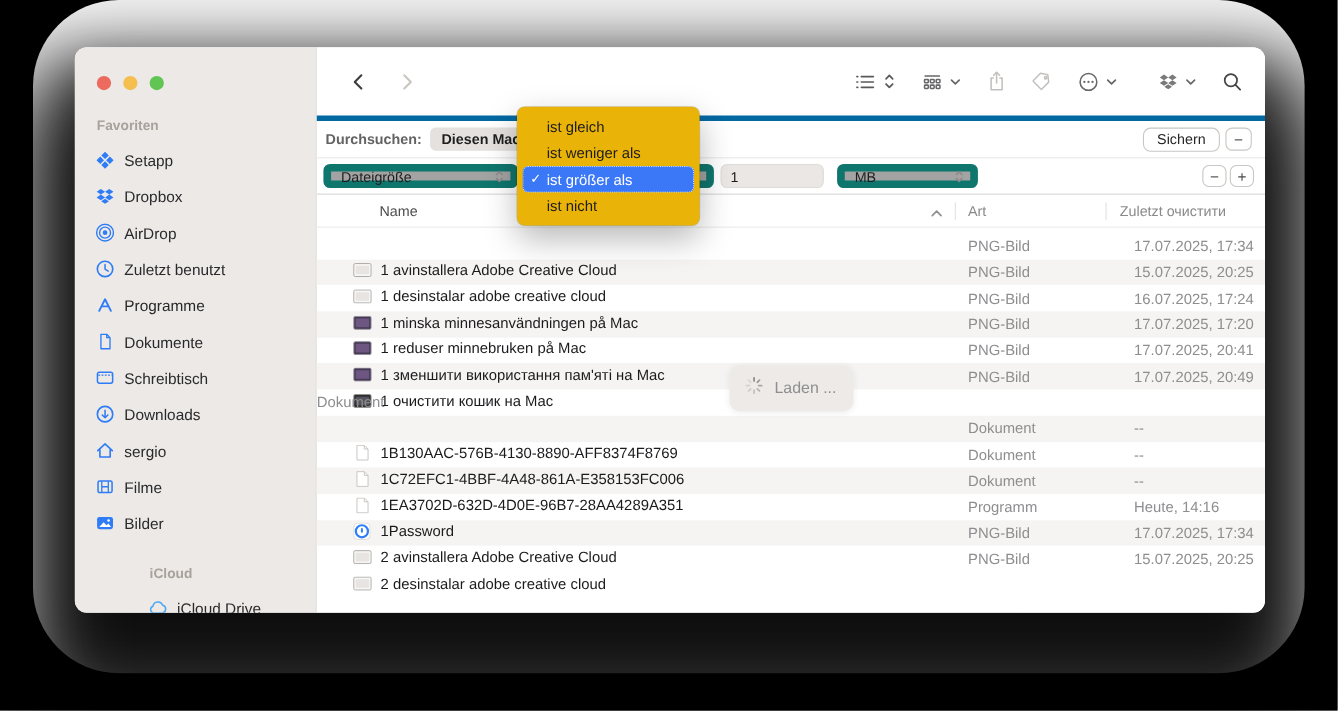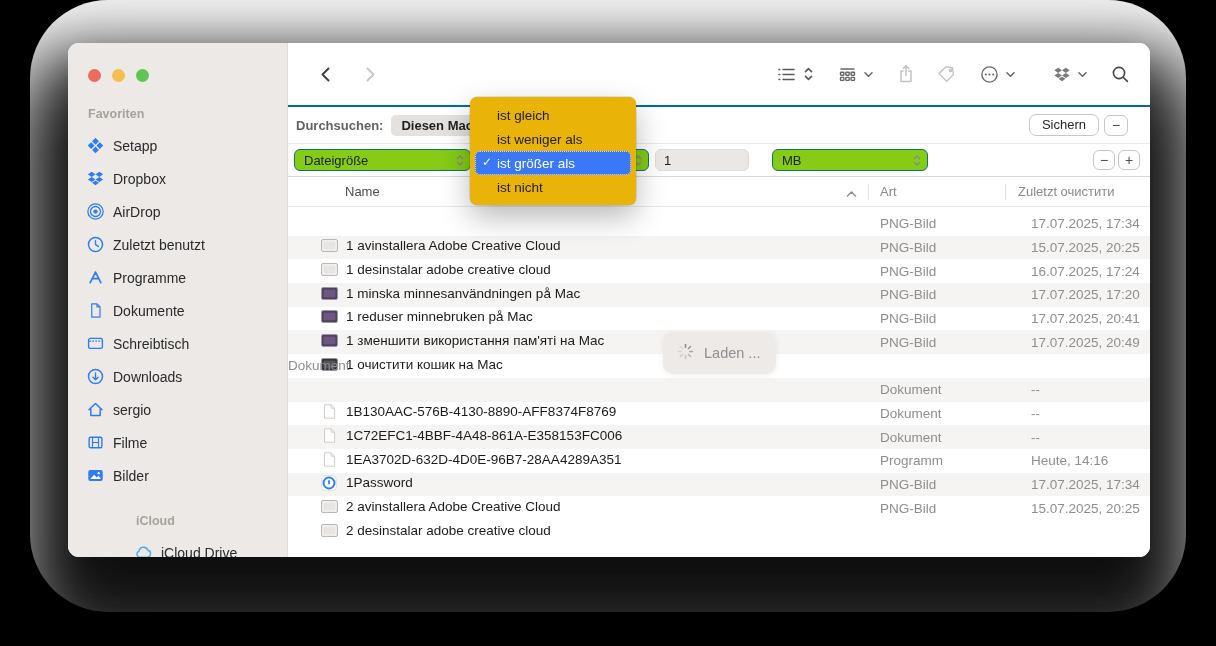--- a/index.html
+++ b/index.html
@@ -31,42 +31,42 @@
   .sb-icon{ width:18px; height:18px; display:flex; align-items:center; justify-content:center; }
   
   .main{ flex:1; display:flex; flex-direction:column; background:#fff; position:relative; }
   .toolbar{ height:62px; display:flex; align-items:center; padding:0 20px 0 30px; }
   .nav-back{ margin-right:30px; } .nav-fwd{ margin-right:16px; }
   .tb-title{ font-size:16px; font-weight:700; color:#2c2c2e; }
   .tb-right{ margin-left:auto; display:flex; align-items:center; gap:23px; }
   .tb-group{ display:flex; align-items:center; gap:6px; }
   .tb-btn{ display:flex; align-items:center; }
   
-  .scope-row{ height:39px; display:flex; align-items:center; padding:0 22px 0 8px;
-    border-top:2px solid #0369a1; border-bottom:1px solid #ECE9E6; }
+  .scope-row{ height:39px; display:flex; align-items:center; padding:0 12px 0 8px;
+    border-top:5px solid #0369a1; border-bottom:1px solid #ECE9E6; }
   .scope-label{ font-size:13px; font-weight:700; color:#636363; }
   .scope-token{ margin-left:8px; background:#E4E1DE; border-radius:5px; padding:3px 10px;
     font-size:13px; font-weight:700; color:#1e1e1e; white-space:nowrap; }
   .save-btn{ margin-left:auto; background:#fff; border:1px solid #C9C6C3; border-radius:7px;
     padding:2px 12px 3px; font-size:13px; color:#262626; }
   .sq-btn{ width:24px; height:21px; background:#fff; border:1px solid #C9C6C3; border-radius:6px;
     font-size:14px; color:#4a4a4a; display:flex; align-items:center; justify-content:center; line-height:1; }
   .scope-row .sq-btn{ margin-left:5px; }
   
   .filter-row{ height:33px; display:flex; align-items:center; padding:0 10px 0 6px;
     border-bottom:1px solid #DBD8D5; }
-  .control{ height:22px; background:#84cc16; border:1px solid #0f766e; border-radius:6px;
+  .control{ height:22px; background:#a3a3a3; border:7px solid #0f766e; border-radius:6px;
     display:flex; align-items:center; padding:0 5px 0 9px; font-size:13px; color:#1e1e1e; }
   .control .stepper{ margin-left:auto; display:flex; }
   .ctl-attr{ width:177px; }
   .ctl-op{ width:173px; margin-left:5px; }
   .ctl-val{ width:94px; margin-left:6px; height:22px; background:#EAE7E4; border:1px solid #DEDBD8;
     border-radius:6px; padding:0 8px; font-size:13px; color:#1e1e1e;
     font-family:"Liberation Sans","DejaVu Sans",sans-serif; }
-  .ctl-unit{ width:156px; margin-left:23px; }
+  .ctl-unit{ width:128px; margin-left:12px; }
   .filter-spacer{ flex:1; }
   .filter-row .sq-btn{ width:22px; height:20px; }
   .filter-row .sq-btn + .sq-btn{ margin-left:3px; }
   
   .thead{ height:30px; position:relative; border-bottom:1px solid #ECEAE8;
     font-size:13px; color:#4c4c4e; }
   .th-name{ position:absolute; left:57px; top:7px; }
   .th-kind{ position:absolute; left:592px; top:7px; color:#8a8a8c; }
   .th-date{ position:absolute; left:730px; top:7px; color:#8a8a8c; }
   .th-caret{ position:absolute; left:558px; top:9px; }

